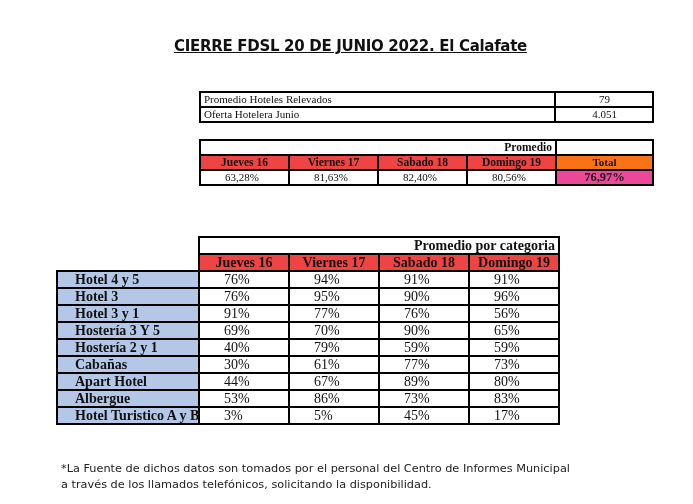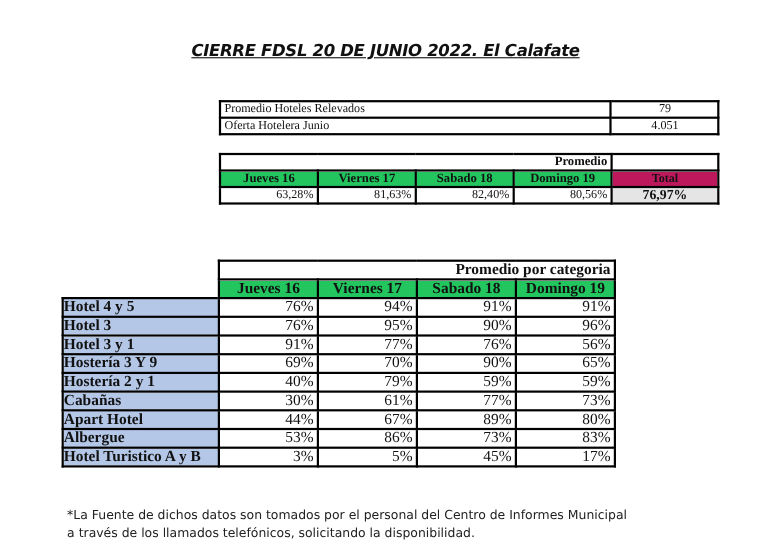--- a/index.html
+++ b/index.html
@@ -1,34 +1,34 @@
 <!DOCTYPE html>
 <html><head>
   <meta charset="utf-8">
   <style>
     html, body { margin: 0; padding: 0; background: #ffffff; }
     body { width: 693px; height: 504px; position: relative; overflow: hidden;
       font-family: "DejaVu Sans", sans-serif; color: #111; }
     .title { position: absolute; left: 174px; top: 37px; font-size: 15px; font-weight: bold;
-      font-style: italic; text-decoration: underline; letter-spacing: -0.3px; white-space: nowrap; }
+      text-decoration: underline; letter-spacing: -0.3px; white-space: nowrap; }
     table { border-collapse: collapse; position: absolute; table-layout: fixed; font-family: Liberation Serif, serif; }
     td { border: 2px solid #000; padding: 0 3px; height: 13px; line-height: 13px; font-size: 11px;
       white-space: nowrap; overflow: hidden; }
     .info { left: 199px; top: 91px; width: 453px; }
     .info td { font-size: 11px; height: 13px; }
     .info .num { text-align: center; padding-right: 2px; }
     .prom { left: 199px; top: 139px; width: 453px; }
     .hdr { text-align: right; font-weight: bold; font-size: 11.5px; }
-    .gray { background: #22c55e; text-align: center; font-weight: bold; font-size: 11.5px; }
-    .blue { background: #be185d; text-align: center; font-weight: bold; }
-    .val { text-align: right; padding-left: 24px; }
-    .bigval { text-align: center; font-weight: bold; font-size: 12.5px; background: #e5e5e5; }
+    .gray { background: #ef4444; text-align: center; font-weight: bold; font-size: 11.5px; }
+    .blue { background: #f97316; text-align: center; font-weight: bold; }
+    .val { text-align: left; padding-left: 24px; }
+    .bigval { text-align: center; font-weight: bold; font-size: 12.5px; background: #ec4899; }
     .cat { left: 56px; top: 236px; width: 502px; }
     .cat td { height: 15px; line-height: 15px; font-size: 14px; }
-    .cat td.label { background: #b4c7e7; font-weight: bold; text-align: left; padding-left: 0; }
+    .cat td.label { background: #b4c7e7; font-weight: bold; text-align: left; padding-left: 17px; }
     .cat td.empty { border: none; background: transparent; }
     .footnote { position: absolute; left: 61px; top: 461px; font-size: 11.3px; line-height: 16px; color: #222; }
   </style>
 </head>
 <body>
 
 <div class="title">CIERRE FDSL 20 DE JUNIO 2022. El Calafate</div>
 
 <table class="info">
   <colgroup>
@@ -112,21 +112,21 @@
     <td class="val">96%</td>
   </tr>
   <tr>
     <td class="label">Hotel 3 y 1</td>
     <td class="val">91%</td>
     <td class="val">77%</td>
     <td class="val">76%</td>
     <td class="val">56%</td>
   </tr>
   <tr>
-    <td class="label">Hostería 3 Y 9</td>
+    <td class="label">Hostería 3 Y 5</td>
     <td class="val">69%</td>
     <td class="val">70%</td>
     <td class="val">90%</td>
     <td class="val">65%</td>
   </tr>
   <tr>
     <td class="label">Hostería 2 y 1</td>
     <td class="val">40%</td>
     <td class="val">79%</td>
     <td class="val">59%</td>

